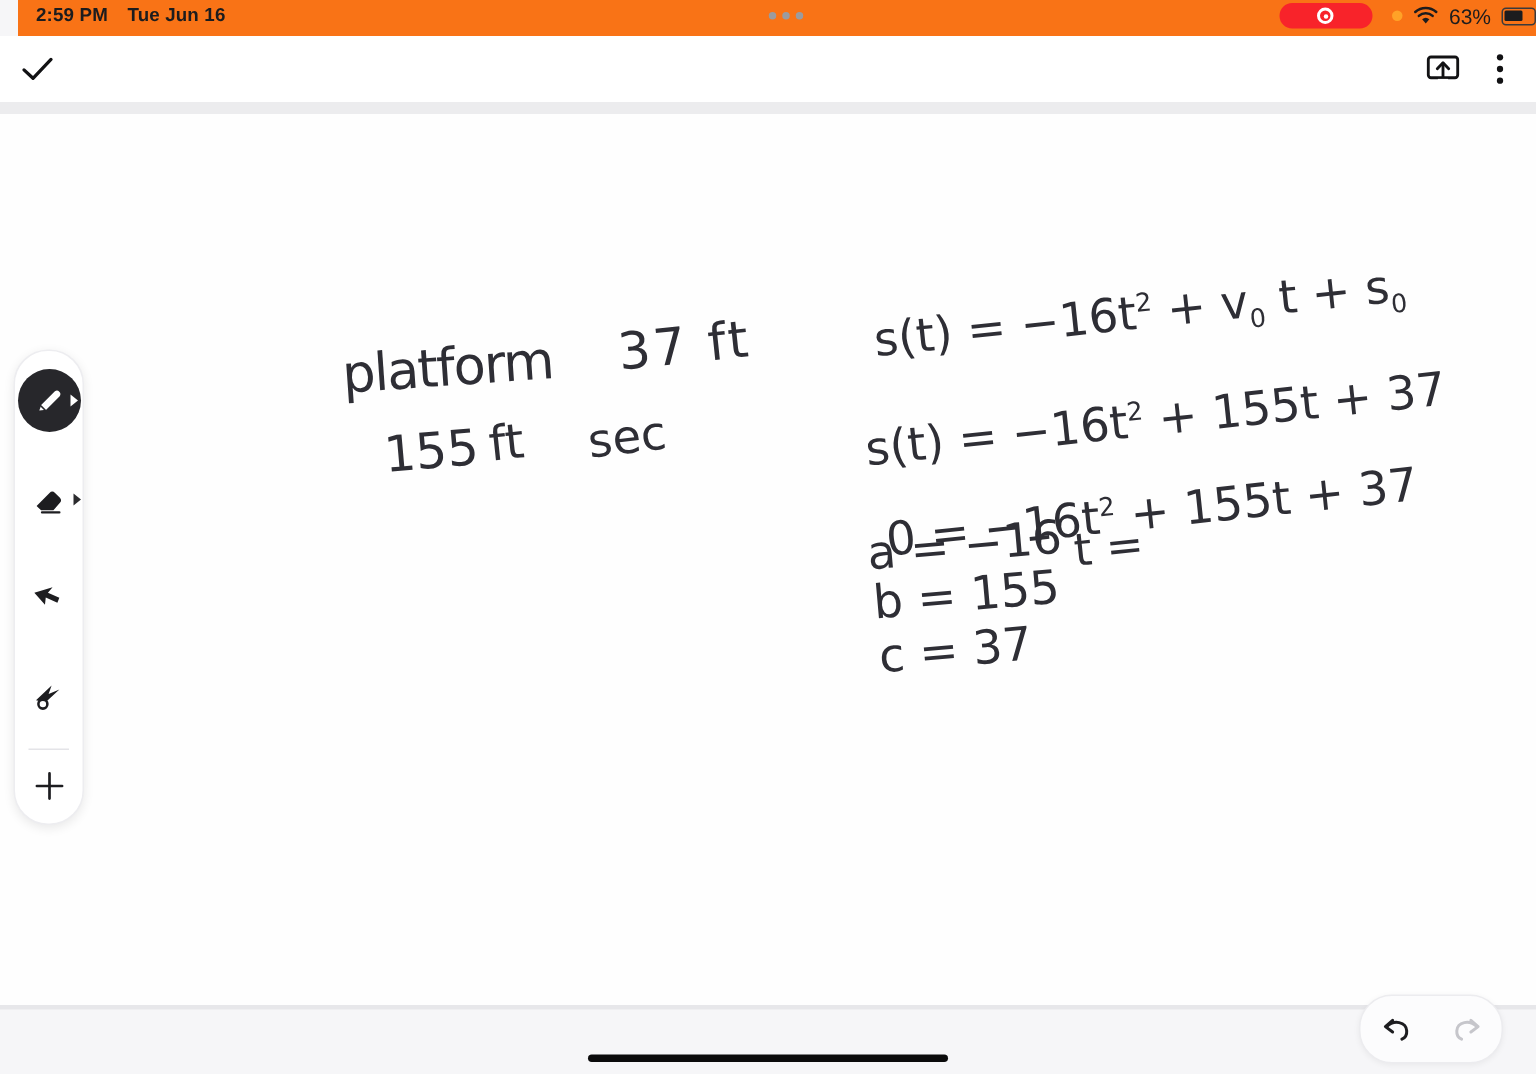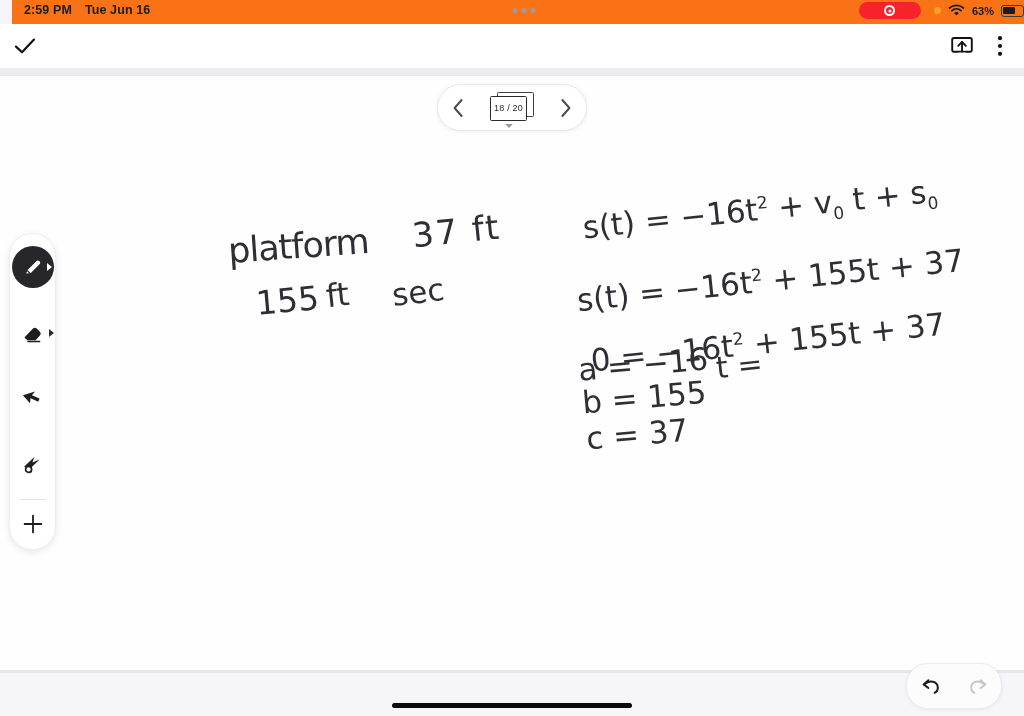--- a/index.html
+++ b/index.html
@@ -53,22 +53,22 @@
     width: 5px; height: 5px;
     border-radius: 50%;
     background: #9b9b9f;
   }
   .status-right {
     position: absolute;
     right: 12px; top: 2px;
     display: flex;
     align-items: center;
     gap: 7px;
-    font-size: 11px;
-    font-weight: bold;
+    font-size: 14px;
+    font-weight: normal;
     color: #1c1c1e;
   }
   .rec-pill {
     width: 62px; height: 17px;
     border-radius: 9px;
     background: #f8232a;
     display: flex;
     align-items: center;
     justify-content: center;
   }
@@ -426,39 +426,20 @@
     <div class="ink" style="left:582px; top:303px; font-size:31px; transform:rotate(-5deg);">b = 155</div>
 
     <div class="ink" style="left:586px; top:340px; font-size:31px; transform:rotate(-5deg);">c = 37</div>
 
     <div class="ink" style="left:716px; top:272px; font-size:30px; transform:rotate(-6deg);">t =</div>
   </div>
 
   <div class="page-bottom-edge"></div>
   <div class="below-page"></div>
 
-  <div class="page-nav">
-    <div class="nav-chev">
-      <svg width="13" height="20" viewBox="0 0 13 20">
-        <path d="M9.6 2 L2.6 10 L9.6 18" stroke="#4a4a4e" stroke-width="1.9" fill="none" stroke-linecap="round" stroke-linejoin="round"></path>
-      </svg>
-    </div>
-
-    <div class="page-thumb">
-      <div class="thumb-back"></div>
-      <div class="thumb-front">18 / 20</div>
-      <div class="thumb-caret"></div>
-    </div>
-
-    <div class="nav-chev">
-      <svg width="13" height="20" viewBox="0 0 13 20">
-        <path d="M3.4 2 L10.4 10 L3.4 18" stroke="#4a4a4e" stroke-width="1.9" fill="none" stroke-linecap="round" stroke-linejoin="round"></path>
-      </svg>
-    </div>
-  </div>
 
   <div class="palette">
 
     <div class="tool active">
       <span class="tool-glyph">
         <svg width="22" height="22" viewBox="0 0 22 22">
           <path d="M4.2 17.6 L5.6 13.9 L14.6 4.9 a2.3 2.3 0 0 1 3.2 3.2 L8.8 17.1 Z" fill="#ffffff"></path>
           <path d="M5.2 14.5 L8.2 17.5" stroke="#27272b" stroke-width="1.1" fill="none"></path>
         </svg>
       </span>

